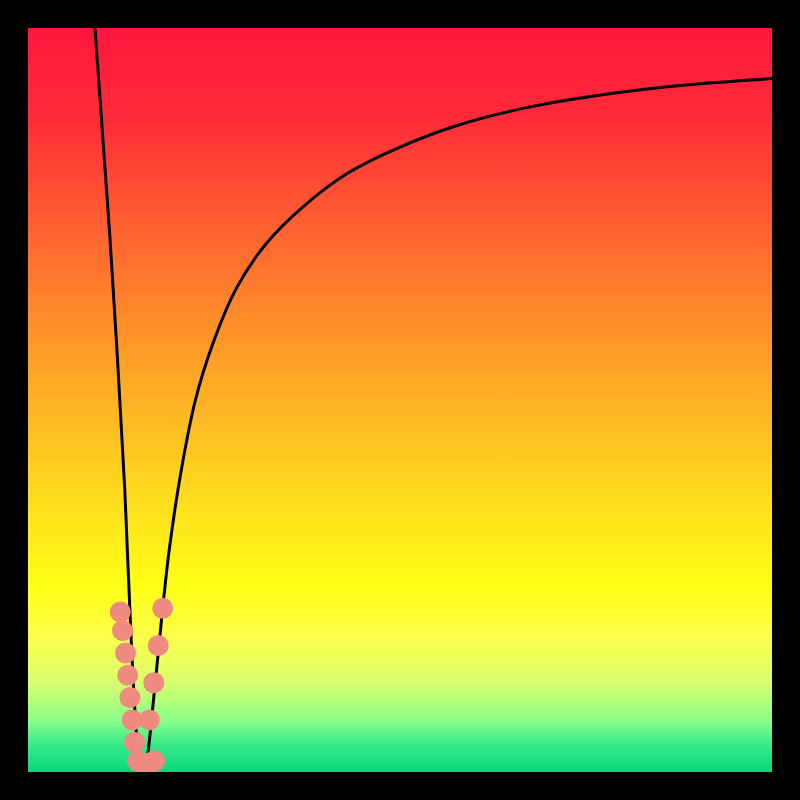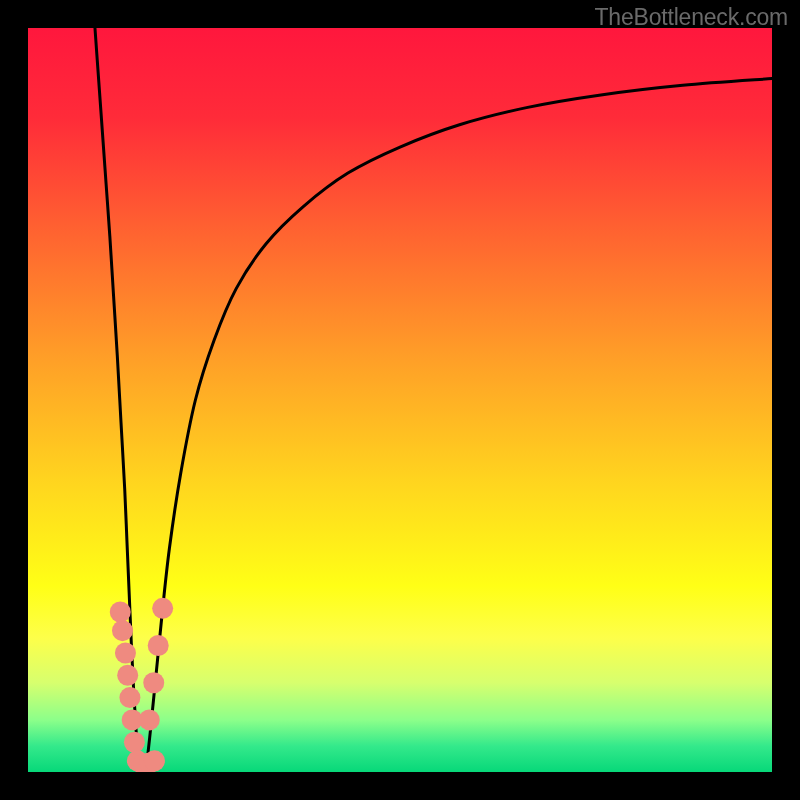--- a/index.html
+++ b/index.html
@@ -49,21 +49,20 @@
     font-size: 23px;
     letter-spacing: -0.2px;
     font-weight: 400;
     user-select: none;
   }
 </style>
 </head>
 <body>
 
 <div class="frame">
-  <div class="watermark">TheBottleneck.com</div>
   <div class="plot">
     <svg class="gradient" viewBox="0 0 744 744" preserveAspectRatio="none">
       <defs>
         <linearGradient id="bg-grad" x1="0" y1="0" x2="0" y2="1">
             <stop offset="0%" stop-color="#ff173d"></stop>
             <stop offset="12%" stop-color="#ff2b39"></stop>
             <stop offset="28.000000000000004%" stop-color="#ff6530"></stop>
             <stop offset="45%" stop-color="#ffa127"></stop>
             <stop offset="62%" stop-color="#ffd81e"></stop>
             <stop offset="75%" stop-color="#ffff16"></stop>

